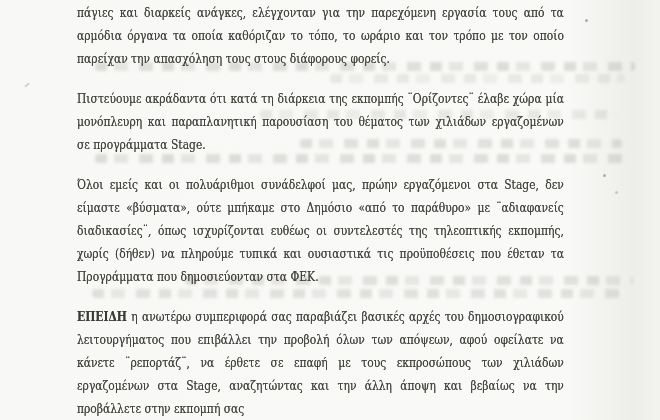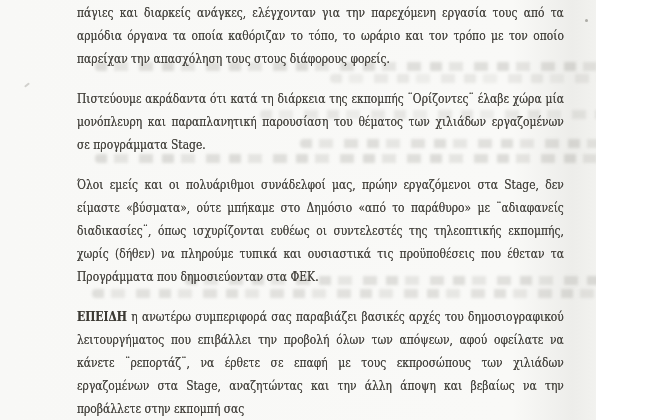--- a/index.html
+++ b/index.html
@@ -2,21 +2,21 @@
 <html><head>
 <meta charset="utf-8">
 <style>
   html,body{margin:0;padding:0;}
   body{
     width:660px;height:420px;overflow:hidden;
     background:#ffffff;
     font-family:"DejaVu Serif","Liberation Serif",serif;
   }
   .page{
-    position:relative;width:596px;height:420px;
+    position:relative;width:660px;height:420px;
     background:linear-gradient(90deg,#f8f8f6 0%,#f9f9f7 86%,#ededea 96%,#f2f2ef 100%);
     overflow:hidden;
   }
   .text-block{
     position:absolute;left:77px;top:2px;width:544px;
     transform:scaleX(0.895);transform-origin:top left;
     color:#45433e;font-size:12px;line-height:23px;
     text-shadow:0 0 0.5px rgba(70,68,62,0.75);
   }
   .para{margin:0 0 17px 0;}

